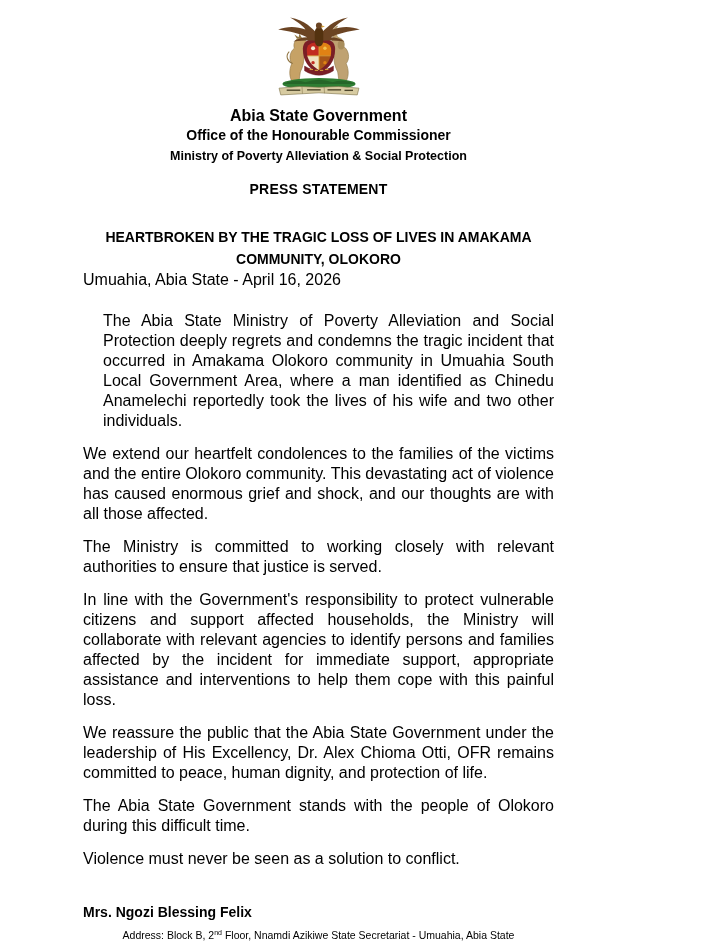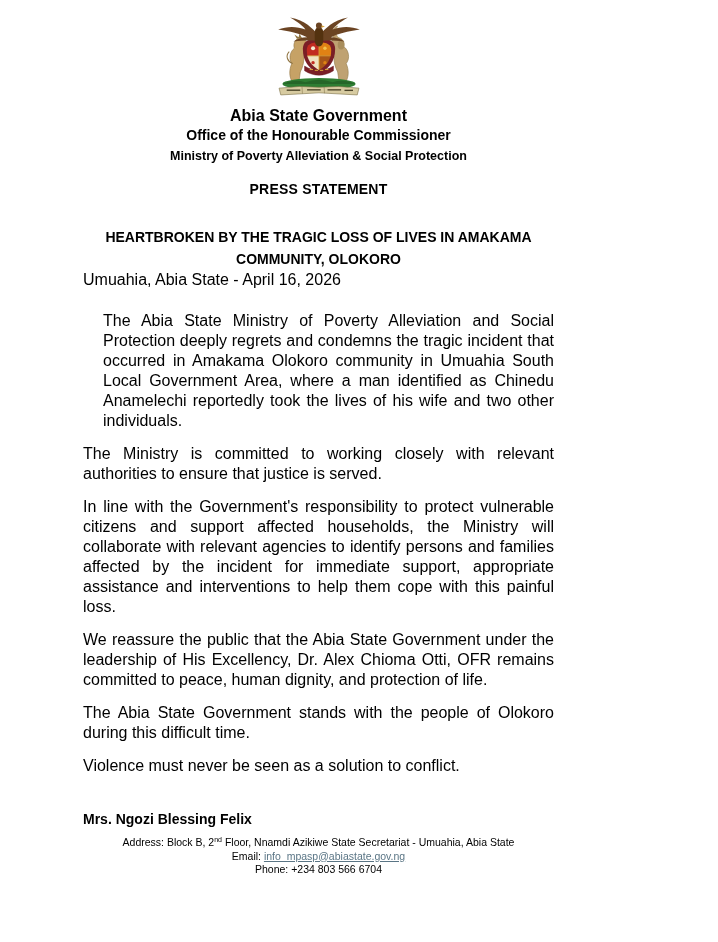--- a/index.html
+++ b/index.html
@@ -98,20 +98,21 @@
   <h1 class="org-name center">Abia State Government</h1>
   <div class="office-name center">Office of the Honourable Commissioner</div>
   <div class="ministry-name center">Ministry of Poverty Alleviation &amp; Social Protection</div>
   <div class="press-label center">PRESS STATEMENT</div>
 
   <h2 class="statement-title">HEARTBROKEN BY THE TRAGIC LOSS OF LIVES IN AMAKAMA COMMUNITY, OLOKORO</h2>
 
   <div class="content">
     <p class="dateline">Umuahia, Abia State  - April 16, 2026</p>
     <p class="para first-para">The Abia State Ministry of Poverty Alleviation and Social Protection deeply regrets and condemns the tragic incident that occurred in Amakama Olokoro community in Umuahia South Local Government Area, where a man identified as Chinedu Anamelechi reportedly took the lives of his wife and two other individuals.</p>
+    <p class="para">We extend our heartfelt condolences to the families of the victims and the entire Olokoro community. This devastating act of violence has caused enormous grief and shock, and our thoughts are with all those affected.</p>
     <p class="para">The Ministry is committed to working closely with relevant authorities to ensure that justice is served.</p>
     <p class="para">In line with the Government's responsibility to protect vulnerable citizens and support affected households, the Ministry will collaborate with relevant agencies to identify persons and families affected by the incident for immediate support, appropriate assistance and interventions to help them cope with this painful loss.</p>
     <p class="para">We reassure the public that the Abia State Government under the leadership of His Excellency, Dr. Alex Chioma Otti, OFR remains committed to peace, human dignity, and protection of life.</p>
     <p class="para">The Abia State Government stands with the people of Olokoro during this difficult time.</p>
     <p class="para">Violence must never be seen as a solution to conflict.</p>
   </div>
 
   <div class="sig-block">
     <p class="sig-name">Mrs. Ngozi Blessing Felix</p>
   </div>

